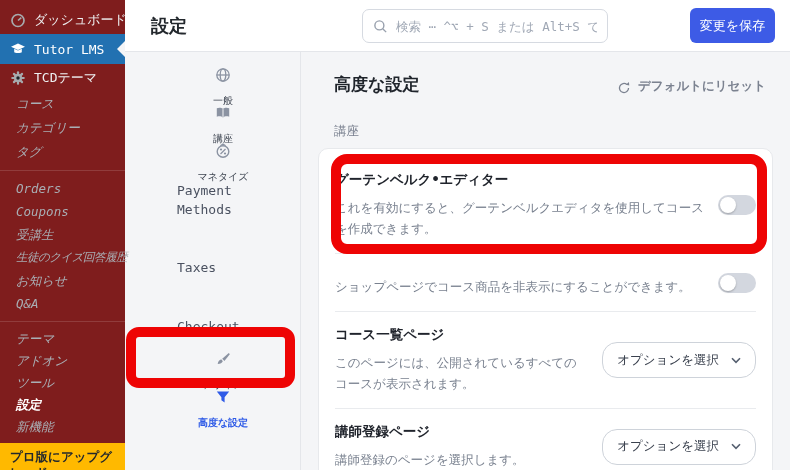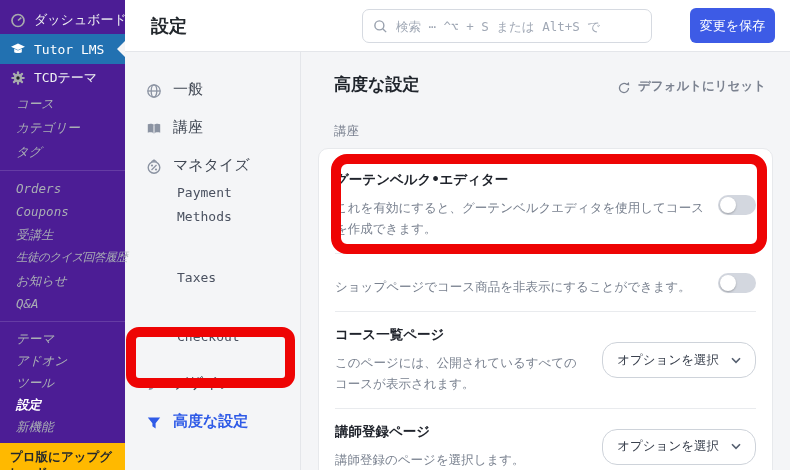--- a/index.html
+++ b/index.html
@@ -8,21 +8,21 @@
     position:relative;
     font-family:"DejaVu Sans Mono","DejaVu Sans","Liberation Sans",sans-serif;
     background:#f4f5f7;
     -webkit-font-smoothing:antialiased;
   }
   svg { display:block; }
 
   
   .admin-sidebar {
     position:absolute; left:0; top:0; width:125px; height:470px;
-    background:#4c1d95; padding-top:6px; z-index:2;
+    background:#7f1d1d; padding-top:6px; z-index:2;
   }
   .ws-item { height:28px; display:flex; align-items:center; gap:8px;
     padding:0 10px; color:#eef0f1; font-size:13px; white-space:nowrap; cursor:pointer; }
   .ws-item .ic { width:16px; height:16px; flex:0 0 16px; }
   .ws-tutor { height:30px; background:#2271b1; color:#fff; position:relative; }
   .ws-tutor .arrow { position:absolute; right:0; top:50%; margin-top:-8px;
     width:0; height:0; border-top:8px solid transparent; border-bottom:8px solid transparent;
     border-right:8px solid #f4f5f7; }
   .ws-sub { height:24px; line-height:24px; padding-left:16px; font-size:12.5px;
     color:#a9aeb4; white-space:nowrap; cursor:pointer;font-style:italic; }
@@ -31,40 +31,40 @@
   .ws-sub.tight { font-size:11.6px; letter-spacing:-0.6px; }
   .ws-sub.active { color:#ffffff; font-weight:bold; }
   .ws-divider { border-top:1px solid rgba(255,255,255,0.14); margin:6px 0; }
   .ws-upgrade { margin-top:5px; background:#ffb900; color:#23282d; font-weight:bold;
     font-size:12.5px; line-height:16px; padding:6px 10px; cursor:pointer; }
 
   
   .topbar { position:absolute; left:125px; top:0; width:665px; height:52px;
     background:#ffffff; border-bottom:1px solid #e4e6ea; z-index:1; }
   .tb-title { position:absolute; left:26px; top:14px; font-size:18px; font-weight:600; color:#23282d; }
-  .tb-search { position:absolute; left:237px; top:9px; width:290px; height:34px;
+  .tb-search { position:absolute; left:237px; top:9px; width:246px; height:34px;
     border:1px solid #d6dae1; border-radius:7px; background:#fff;
     display:flex; align-items:center; gap:8px; padding:0 10px; }
   .tb-search input { border:none; outline:none; width:100%; font-size:12.5px;
     color:#3c4350; background:transparent;
     font-family:"DejaVu Sans Mono","DejaVu Sans",sans-serif; }
   .tb-search input::placeholder { color:#a0a8b5; }
   .tb-save { position:absolute; right:15px; top:8px; width:85px; height:35px;
     background:#3d5be6; color:#fff; border:none; border-radius:6px; font-size:13px;
     cursor:pointer; font-family:inherit; }
 
   
   .settings-nav { position:absolute; left:125px; top:52px; width:176px; height:418px;
     background:#f4f5f7; border-right:1px solid #e4e6ea; padding-top:15px; }
-  .sn-item { height:32px; display:flex; align-items:flex-end; gap:11px; padding-left:21px;
-    font-size:15px; color:#3f4652; margin-bottom:6px; cursor:pointer; white-space:nowrap; }
+  .sn-item { height:32px; display:flex; align-items:center; gap:11px; padding-left:21px;
+    font-size:10px; color:#3f4652; margin-bottom:6px; cursor:pointer; white-space:nowrap;flex-direction:column; }
   .sn-item .ic { width:16px; height:16px; flex:0 0 16px; }
   .sn-item.active { color:#2f5be7; font-weight:bold; }
   .sn-sub { padding-left:52px; font-size:13px; color:#4a5160; cursor:pointer; white-space:normal; }
-  .sn-sub.two { width:140px; line-height:24px; margin:2px 0 16px; }
+  .sn-sub.two { width:140px; line-height:19px; margin:2px 0 16px; }
   .sn-sub.one { height:20px; line-height:20px; margin-bottom:14px;margin-top:39px; }
 
   
   .main { position:absolute; left:301px; top:52px; width:489px; height:418px;
     background:#f4f5f7; overflow:hidden; }
   .m-heading { position:absolute; left:33px; top:21px; font-size:17px; font-weight:bold; color:#1f242b; }
   .m-reset { position:absolute; right:24px; top:26px; display:flex; align-items:flex-end; gap:7px;
     font-size:12.5px; color:#7b8290; cursor:pointer;font-weight:bold; }
   .m-section { position:absolute; left:33px; top:71px; font-size:12.5px; color:#7a8190; }
   .card { position:absolute; left:17px; top:96px; width:455px; height:400px;

